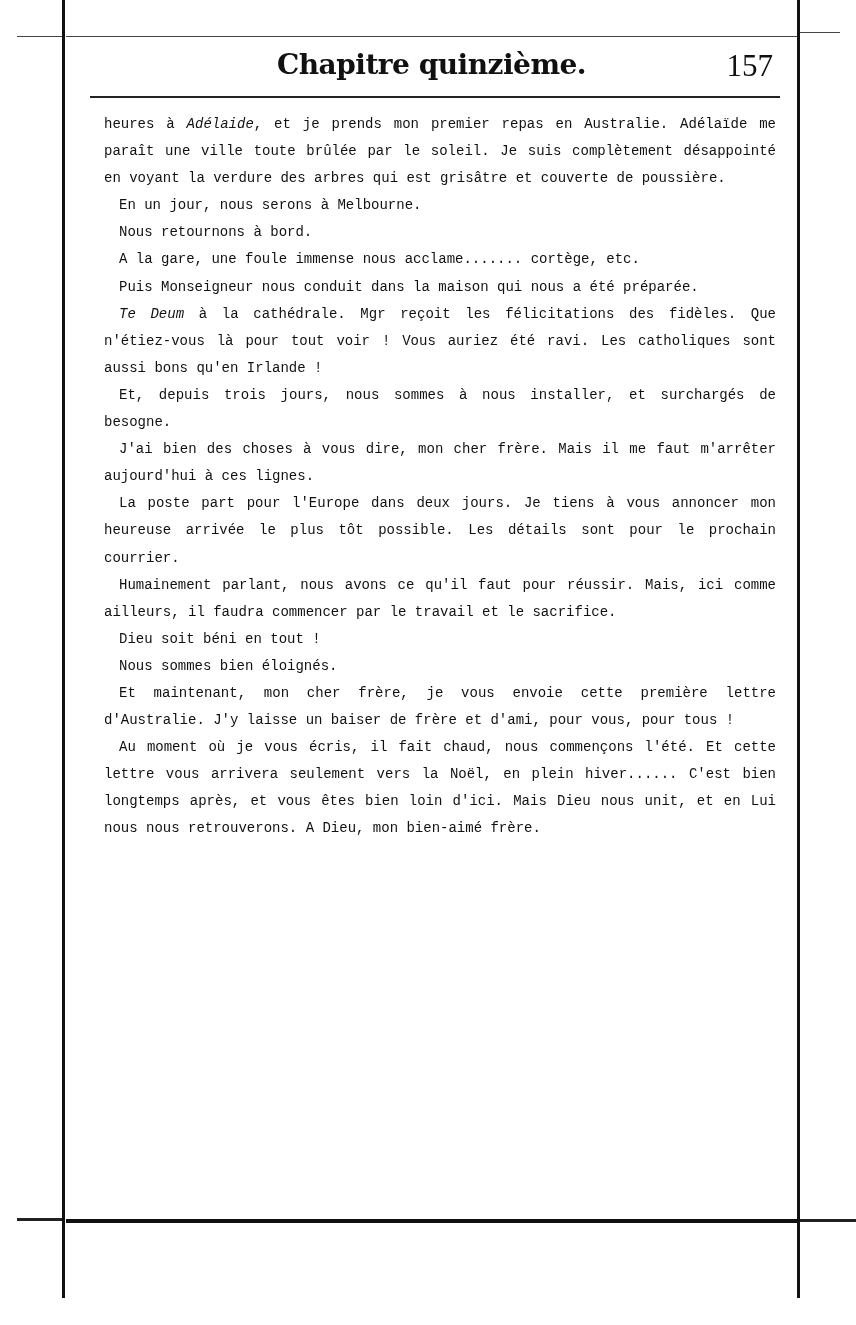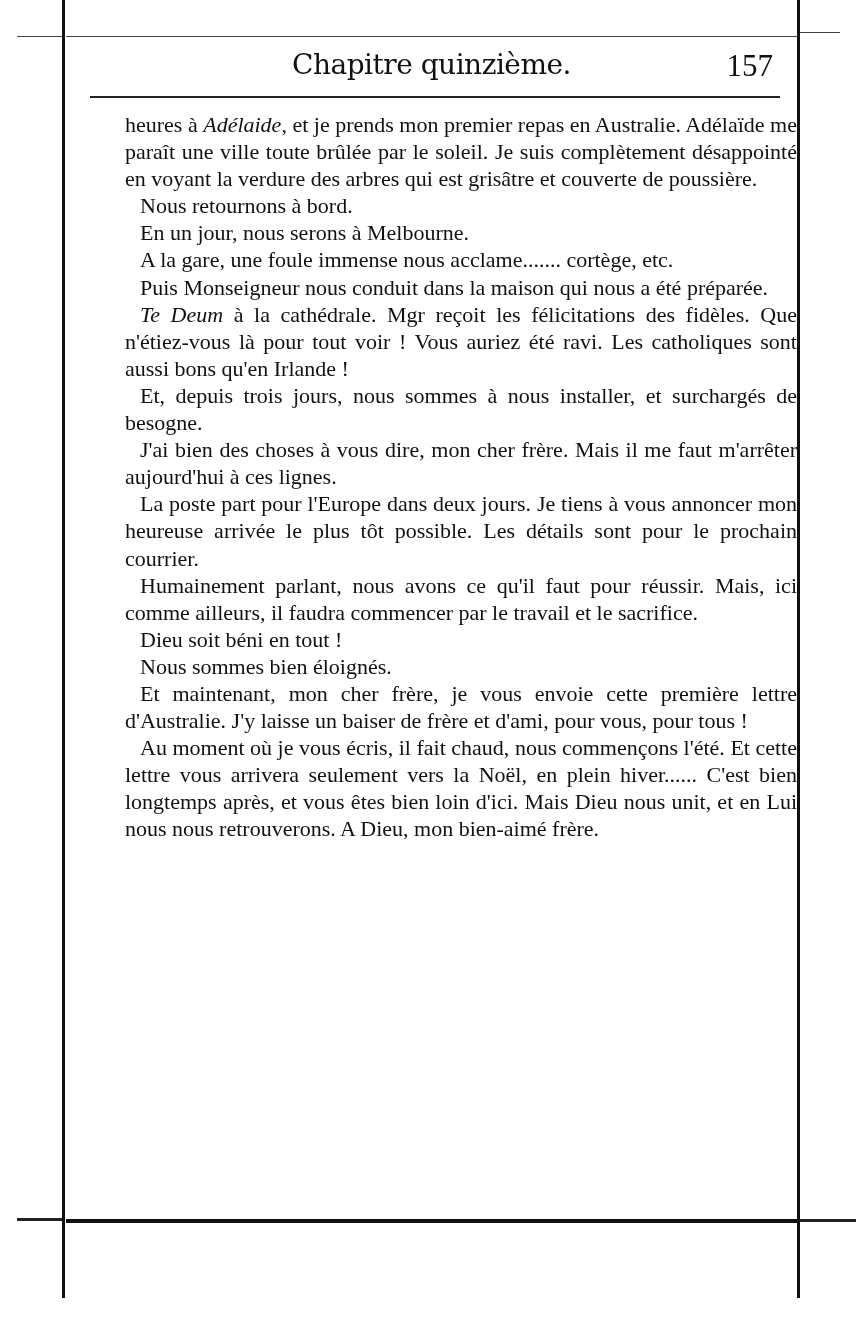--- a/index.html
+++ b/index.html
@@ -8,24 +8,24 @@
   .vline.left { left: 62px; top: 0; height: 1298px; }
   .vline.right { left: 797px; top: 0; height: 1298px; }
   .hline { position: absolute; height: 2px; background: #222; }
   .hline.top-left { left: 17px; top: 36px; width: 45px; height: 1px; background: #444; }
   .hline.top { left: 66px; top: 36px; width: 731px; height: 1px; background: #444; }
   .hline.top-right { left: 800px; top: 32px; width: 40px; height: 1px; background: #444; }
   .hline.bottom-left { left: 17px; top: 1218px; width: 45px; height: 3px; background: #222; }
   .hline.bottom { left: 66px; top: 1219px; width: 731px; height: 4px; background: #111; }
   .hline.bottom-right { left: 800px; top: 1219px; width: 56px; height: 3px; background: #222; }
   .header { position: absolute; left: 66px; top: 42px; width: 731px; height: 52px; }
-  .running-title { position: absolute; left: 0; right: 0; top: 6px; text-align: center; font-family: "DejaVu Serif", serif; font-weight: normal; font-size: 28px; letter-spacing: -0.5px; }
+  .running-title { position: absolute; left: 0; right: 0; top: 6px; text-align: center; font-family: "DejaVu Serif", serif; font-weight: bold; font-size: 28px; letter-spacing: -0.5px; }
   .page-number { position: absolute; right: 24px; top: 6px; font-family: "Liberation Serif", serif; font-size: 31px; }
   .header-rule { position: absolute; left: 90px; top: 96px; width: 690px; height: 2px; background: #222; }
-  .text-block { position: absolute; left: 104px; top: 111px; width: 672px; font-family: Liberation Serif, serif; font-size: 22px; line-height: 27.1px; text-align: justify; margin-left: 21px; }
+  .text-block { position: absolute; left: 104px; top: 111px; width: 672px; font-family: Liberation Mono, monospace; font-size: 14px; line-height: 27.1px; text-align: justify; }
   .para { margin: 0; text-indent: 15px; }
   .para.noindent { text-indent: 0; }
   .sc { font-variant: small-caps; }
   em { font-style: italic; }
 </style>
 </head>
 <body>
 
 <div class="vline left"></div>
 <div class="vline right"></div>
@@ -37,22 +37,22 @@
 <div class="hline bottom-right"></div>
 
 <div class="header">
   <div class="running-title">Chapitre quinzième.</div>
   <div class="page-number">157</div>
 </div>
 <div class="header-rule"></div>
 
 <div class="text-block" id="text-block">
     <p class="para noindent"><span>heures à </span><em>Adélaide</em><span>, et je prends mon premier repas en Australie. Adélaïde me paraît une ville toute brûlée par le soleil. Je suis complètement désappointé en voyant la verdure des arbres qui est grisâtre et couverte de poussière.</span></p>
+    <p class="para"><span>En un jour, nous serons à Melbourne.</span></p>
     <p class="para"><span>Nous retournons à bord.</span></p>
-    <p class="para"><span>En un jour, nous serons à Melbourne.</span></p>
     <p class="para"><span>A la gare, une foule immense nous acclame....... cortège, etc.</span></p>
     <p class="para"><span>Puis Monseigneur nous conduit dans la maison qui nous a été préparée.</span></p>
     <p class="para"><em>Te Deum</em><span> à la cathédrale. Mgr reçoit les félicitations des fidèles. Que n'étiez-vous là pour tout voir ! Vous auriez été ravi. Les catholiques sont aussi bons qu'en Irlande !</span></p>
     <p class="para"><span>Et, depuis trois jours, nous sommes à nous installer, et surchargés de besogne.</span></p>
     <p class="para"><span>J'ai bien des choses à vous dire, mon cher frère. Mais il me faut m'arrêter aujourd'hui à ces lignes.</span></p>
     <p class="para"><span>La poste part pour l'Europe dans deux jours. Je tiens à vous annoncer mon heureuse arrivée le plus tôt possible. Les détails sont pour le prochain courrier.</span></p>
     <p class="para"><span>Humainement parlant, nous avons ce qu'il faut pour réussir. Mais, ici comme ailleurs, il faudra commencer par le travail et le sacrifice.</span></p>
     <p class="para"><span>Dieu soit béni en tout !</span></p>
     <p class="para"><span>Nous sommes bien éloignés.</span></p>
     <p class="para"><span>Et maintenant, mon cher frère, je vous envoie cette première lettre d'Australie. J'y laisse un baiser de frère et d'ami, pour vous, pour tous !</span></p>

